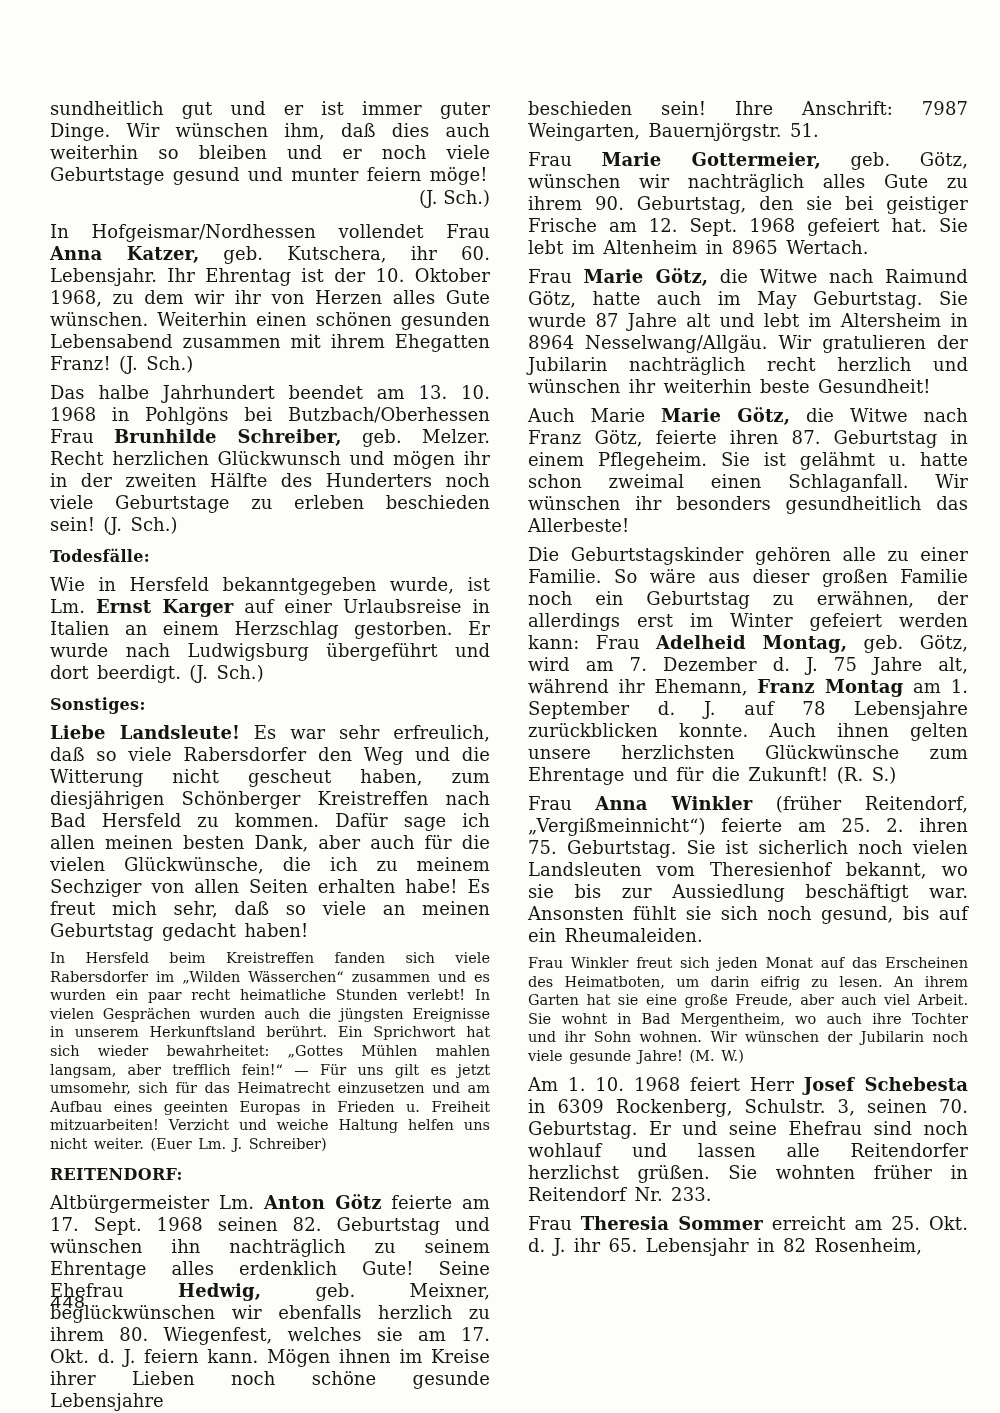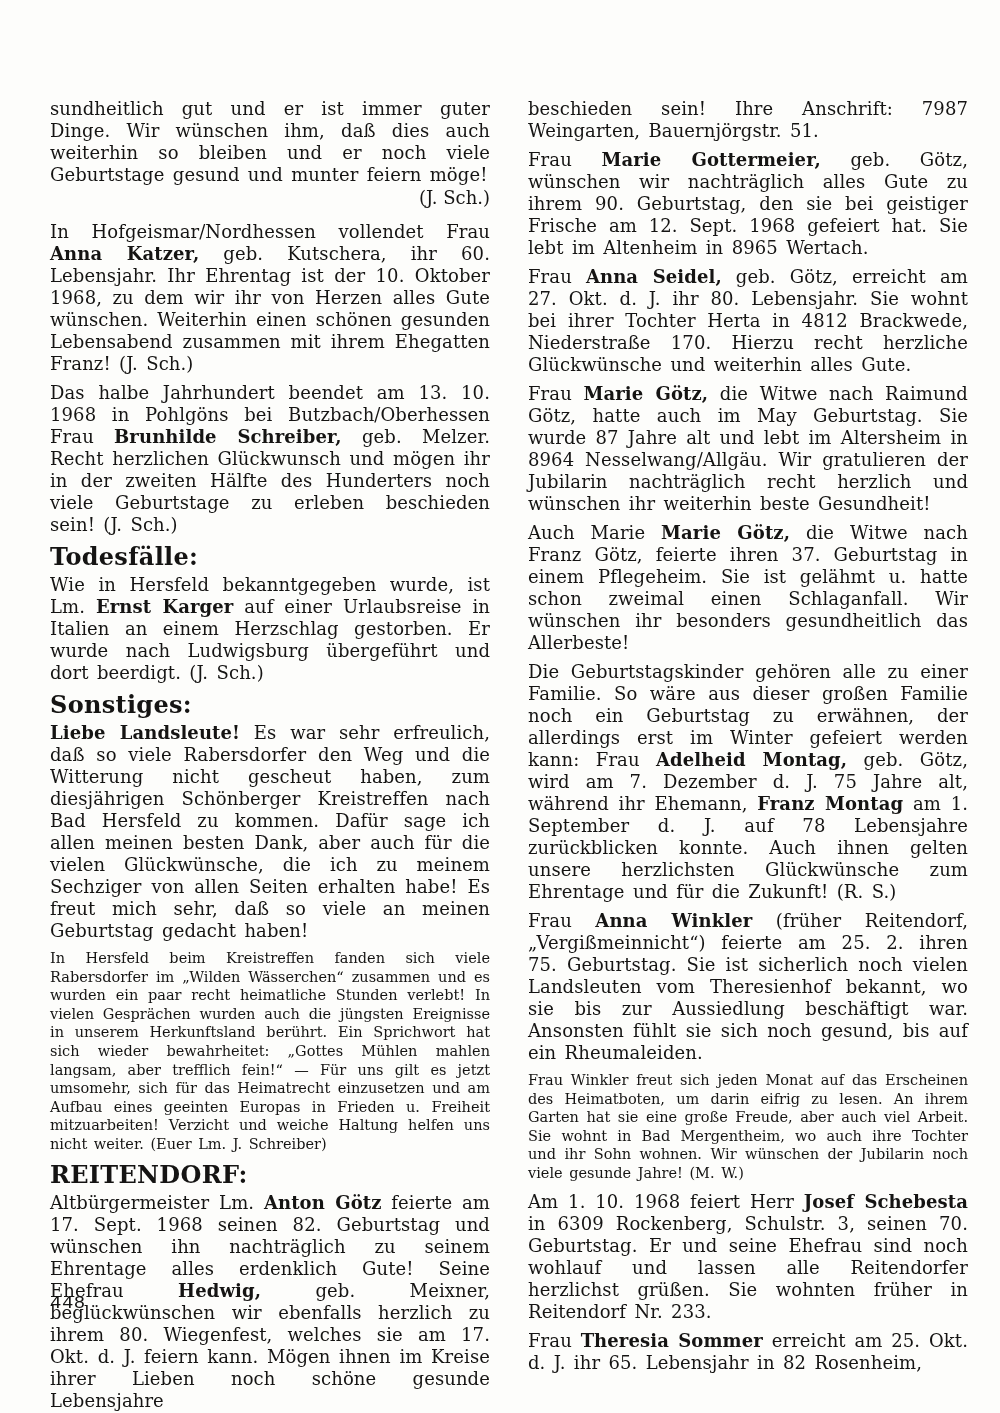--- a/index.html
+++ b/index.html
@@ -40,21 +40,21 @@
     hyphens: auto;
   }
   .para.tight { margin-bottom: 1px; }
   .signature {
     font-size: 18px;
     line-height: 22px;
     text-align: right;
     margin: 0 0 12px 0;
   }
   .heading {
-    font-size: 24px;
+    font-size: 16px;
     line-height: 22px;
     font-weight: bold;
     margin: 10px 0 6px 0;
     letter-spacing: 0.3px;
   }
   .small {
     font-size: 14.5px;
     line-height: 18.6px;
     text-align: justify;
     margin: 2px 0 8px 0;
@@ -87,23 +87,22 @@
       <h3 class="heading"><span>Sonstiges:</span></h3>
       <p class="para"><span class="bold">Liebe Landsleute!</span><span> Es war sehr erfreulich, daß so viele Rabersdorfer den Weg und die Witterung nicht gescheut haben, zum diesjährigen Schönberger Kreistreffen nach Bad Hersfeld zu kommen. Dafür sage ich allen meinen besten Dank, aber auch für die vielen Glückwünsche, die ich zu meinem Sechziger von allen Seiten erhalten habe! Es freut mich sehr, daß so viele an meinen Geburtstag gedacht haben!</span></p>
       <p class="small"><span>In Hersfeld beim Kreistreffen fanden sich viele Rabersdorfer im „Wilden Wässerchen“ zusammen und es wurden ein paar recht heimatliche Stunden verlebt! In vielen Gesprächen wurden auch die jüngsten Ereignisse in unserem Herkunftsland berührt. Ein Sprichwort hat sich wieder bewahrheitet: „Gottes Mühlen mahlen langsam, aber trefflich fein!“ — Für uns gilt es jetzt umsomehr, sich für das Heimatrecht einzusetzen und am Aufbau eines geeinten Europas in Frieden u. Freiheit mitzuarbeiten! Verzicht und weiche Haltung helfen uns nicht weiter. (Euer Lm. J. Schreiber)</span></p>
       <h3 class="heading"><span>REITENDORF:</span></h3>
       <p class="para"><span>Altbürgermeister Lm. </span><span class="bold">Anton Götz</span><span> feierte am 17. Sept. 1968 seinen 82. Geburtstag und wünschen ihn nachträglich zu seinem Ehrentage alles erdenklich Gute! Seine Ehefrau </span><span class="bold">Hedwig,</span><span> geb. Meixner, beglückwünschen wir ebenfalls herzlich zu ihrem 80. Wiegenfest, welches sie am 17. Okt. d. J. feiern kann. Mögen ihnen im Kreise ihrer Lieben noch schöne gesunde Lebensjahre</span></p>
     </div>
 
     <div class="col">
       <p class="para"><span>beschieden sein! Ihre Anschrift: 7987 Weingarten, Bauernjörgstr. 51.</span></p>
       <p class="para"><span>Frau </span><span class="bold">Marie Gottermeier,</span><span> geb. Götz, wünschen wir nachträglich alles Gute zu ihrem 90. Geburtstag, den sie bei geistiger Frische am 12. Sept. 1968 gefeiert hat. Sie lebt im Altenheim in 8965 Wertach.</span></p>
-      <p class="para"><span>Frau </span><span class="bold">Anna Seidel,</span><span> geb. Götz, erreicht am 27. Okt. d. J. ihr 80. Lebensjahr. Sie wohnt bei ihrer Tochter Herta in 4812 Brackwede, Niederstraße 170. Hierzu recht herzliche Glückwünsche und weiterhin alles Gute.</span></p>
       <p class="para"><span>Frau </span><span class="bold">Marie Götz,</span><span> die Witwe nach Raimund Götz, hatte auch im May Geburtstag. Sie wurde 87 Jahre alt und lebt im Altersheim in 8964 Nesselwang/Allgäu. Wir gratulieren der Jubilarin nachträglich recht herzlich und wünschen ihr weiterhin beste Gesundheit!</span></p>
-      <p class="para"><span>Auch Marie </span><span class="bold">Marie Götz,</span><span> die Witwe nach Franz Götz, feierte ihren 37. Geburtstag in einem Pflegeheim. Sie ist gelähmt u. hatte schon zweimal einen Schlaganfall. Wir wünschen ihr besonders gesundheitlich das Allerbeste!</span></p>
+      <p class="para"><span>Auch Marie </span><span class="bold">Marie Götz,</span><span> die Witwe nach Franz Götz, feierte ihren 87. Geburtstag in einem Pflegeheim. Sie ist gelähmt u. hatte schon zweimal einen Schlaganfall. Wir wünschen ihr besonders gesundheitlich das Allerbeste!</span></p>
       <p class="para"><span>Die Geburtstagskinder gehören alle zu einer Familie. So wäre aus dieser großen Familie noch ein Geburtstag zu erwähnen, der allerdings erst im Winter gefeiert werden kann: Frau </span><span class="bold">Adelheid Montag,</span><span> geb. Götz, wird am 7. Dezember d. J. 75 Jahre alt, während ihr Ehemann, </span><span class="bold">Franz Montag</span><span> am 1. September d. J. auf 78 Lebensjahre zurückblicken konnte. Auch ihnen gelten unsere herzlichsten Glückwünsche zum Ehrentage und für die Zukunft! (R. S.)</span></p>
       <p class="para"><span>Frau </span><span class="bold">Anna Winkler</span><span> (früher Reitendorf, „Vergißmeinnicht“) feierte am 25. 2. ihren 75. Geburtstag. Sie ist sicherlich noch vielen Landsleuten vom Theresienhof bekannt, wo sie bis zur Aussiedlung beschäftigt war. Ansonsten fühlt sie sich noch gesund, bis auf ein Rheumaleiden.</span></p>
       <p class="small"><span>Frau Winkler freut sich jeden Monat auf das Erscheinen des Heimatboten, um darin eifrig zu lesen. An ihrem Garten hat sie eine große Freude, aber auch viel Arbeit. Sie wohnt in Bad Mergentheim, wo auch ihre Tochter und ihr Sohn wohnen. Wir wünschen der Jubilarin noch viele gesunde Jahre! (M. W.)</span></p>
       <p class="para"><span>Am 1. 10. 1968 feiert Herr </span><span class="bold">Josef Schebesta</span><span> in 6309 Rockenberg, Schulstr. 3, seinen 70. Geburtstag. Er und seine Ehefrau sind noch wohlauf und lassen alle Reitendorfer herzlichst grüßen. Sie wohnten früher in Reitendorf Nr. 233.</span></p>
       <p class="para"><span>Frau </span><span class="bold">Theresia Sommer</span><span> erreicht am 25. Okt. d. J. ihr 65. Lebensjahr in 82 Rosenheim,</span></p>
     </div>
 
   </div>
 </div>
 

